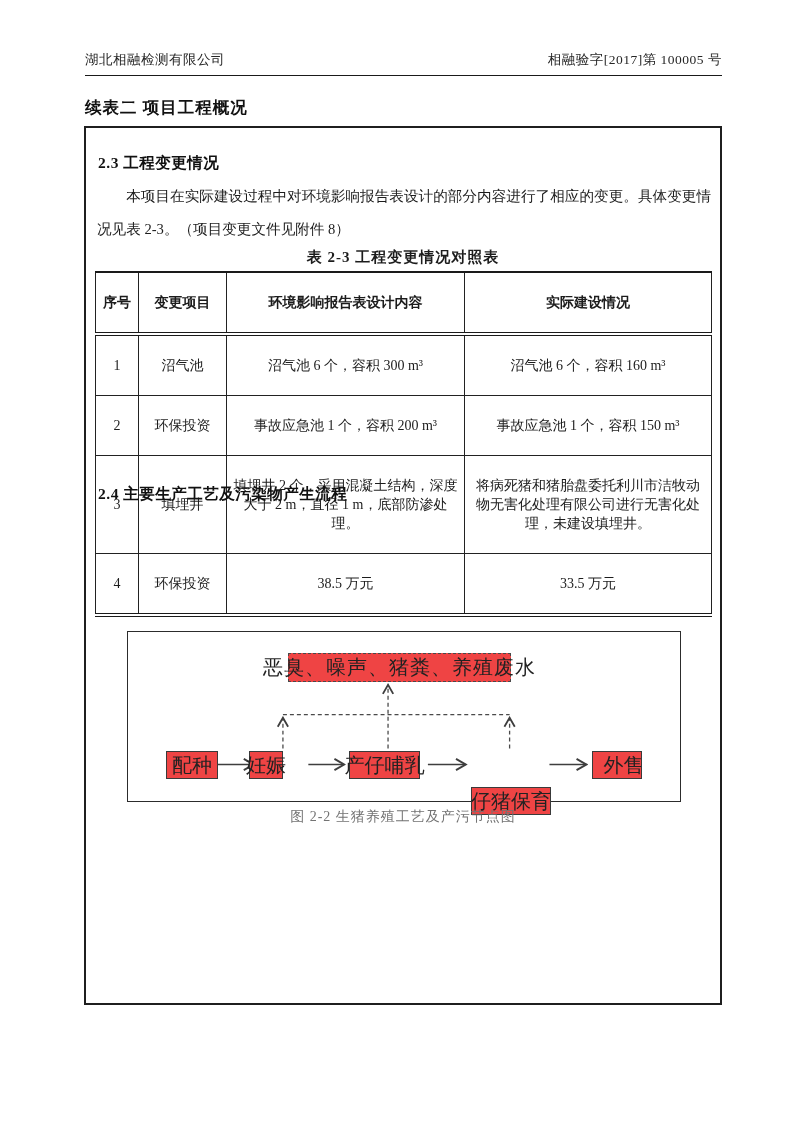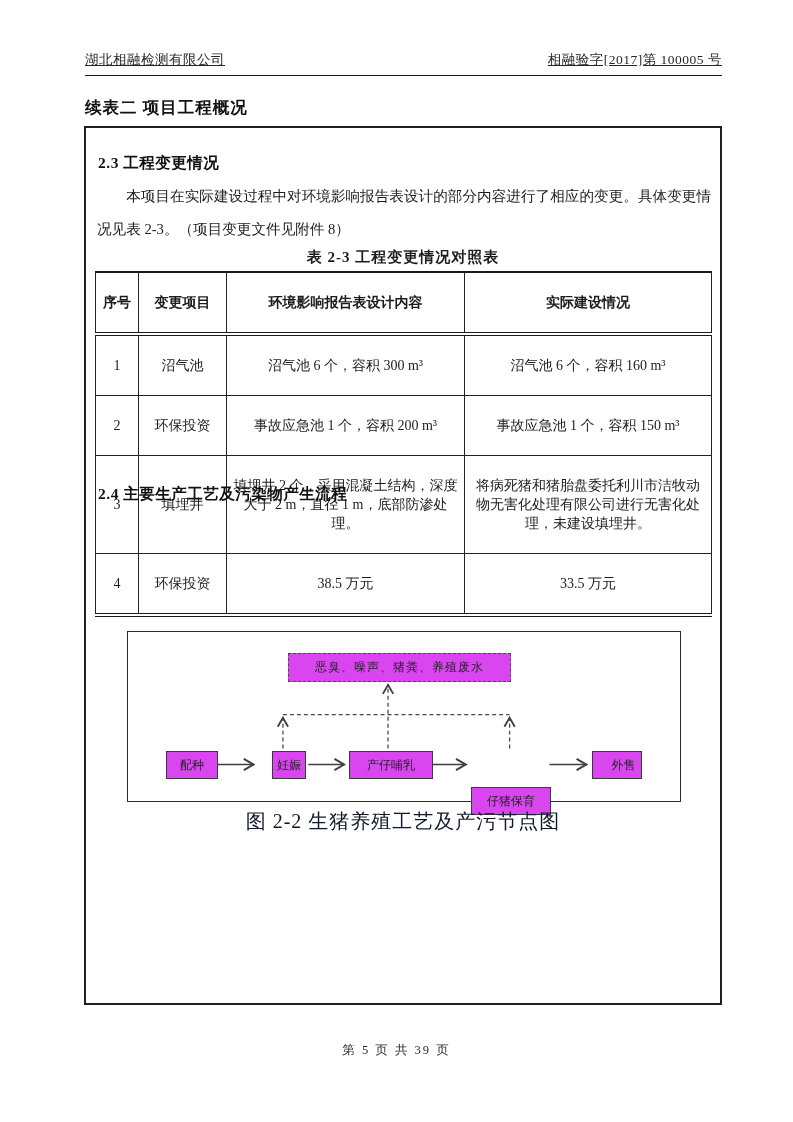--- a/index.html
+++ b/index.html
@@ -10,21 +10,21 @@
     color: #1c1c1c;
     position: relative;
     overflow: hidden;
   }
   .page { position: absolute; inset: 0; background: #ffffff; }
 
   
   .hdr-row {
     position: absolute; left: 85px; top: 51px; width: 637px;
     display: flex; justify-content: space-between; align-items: baseline;
-    font-size: 13.5px; color: #262626; letter-spacing: 0.5px; text-decoration: underline;
+    font-size: 13.5px; color: #262626; letter-spacing: 0.5px;
   }
   .hdr-rule {
     position: absolute; left: 85px; top: 75px; width: 637px;
     border-top: 1.6px solid #1a1a1a;
   }
   .cont-title {
     position: absolute; left: 85px; top: 97px;
     font-size: 16.5px; font-weight: 700; letter-spacing: 1px; color: #111;
   }
 
@@ -73,37 +73,37 @@
   table.chg tr:last-child td { border-bottom: 4px double #1a1a1a; }
 
   
   .flow {
     position: absolute; left: 41px; top: 503px; width: 554px; height: 171px;
     border: 1.6px solid #2c2c2c; background: #fff;
   }
   .flow .node {
     position: absolute; border: 1.4px solid #3a3a3a;
     display: flex; align-items: center; justify-content: center;
-    font-size: 12px; color: #222; background: #d946ef; white-space: nowrap;
+    font-size: 20px; color: #222; background: #ef4444; white-space: nowrap;
   }
   .flow .step { top: 119px; height: 28px; }
   .flow .waste {
     left: 160px; top: 21px; width: 223px; height: 29px;
     border: 1.5px dashed #4a4a4a; letter-spacing: 1px;
   }
   .step-0 { left: 38px;  width: 52px; }
-  .step-1 { left: 144px; width: 34px; }
-  .step-2 { left: 221px; width: 84px; }
+  .step-1 { left: 121px; width: 34px; }
+  .step-2 { left: 221px; width: 71px; }
   .step-3 { left: 343px; width: 80px; margin-top: 36px; }
   .step-4 { left: 464px; width: 50px; padding-left: 13px; }
   .flow svg { position: absolute; inset: 0; pointer-events: none; }
 
   .fig-caption {
     position: absolute; left: 0; top: 680px; width: 100%;
-    text-align: center; font-size: 20px; letter-spacing: 1px; color: #0f172a;
+    text-align: center; font-size: 14px; letter-spacing: 1px; color: #737373;
   }
 
   
   .footer {
     position: absolute; left: 0; top: 1042px; width: 793px;
     text-align: center; font-size: 12.5px; color: #2a2a2a; letter-spacing: 2px;
   }
 </style>
 </head>
 <body>
@@ -194,17 +194,14 @@
       <div class="node step step-0">配种</div>
       <div class="node step step-1">妊娠</div>
       <div class="node step step-2">产仔哺乳</div>
       <div class="node step step-3">仔猪保育</div>
       <div class="node step step-4">外售</div>
     </div>
 
     <div class="fig-caption">图 2-2 生猪养殖工艺及产污节点图</div>
   </div>
 
-  <div class="footer">
-    <span>第 5 页 共 39 页</span>
-  </div>
 
 </div>
 
 </body></html>

